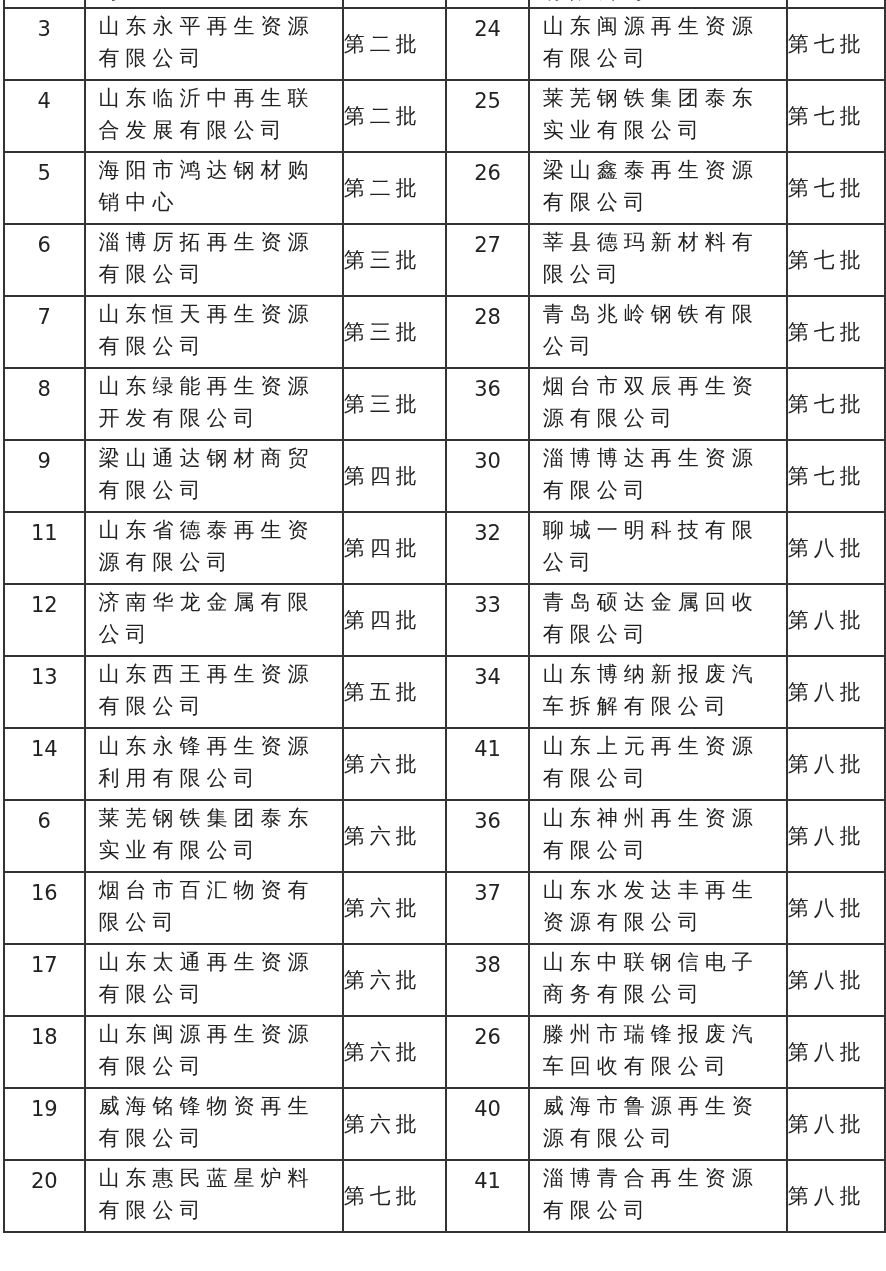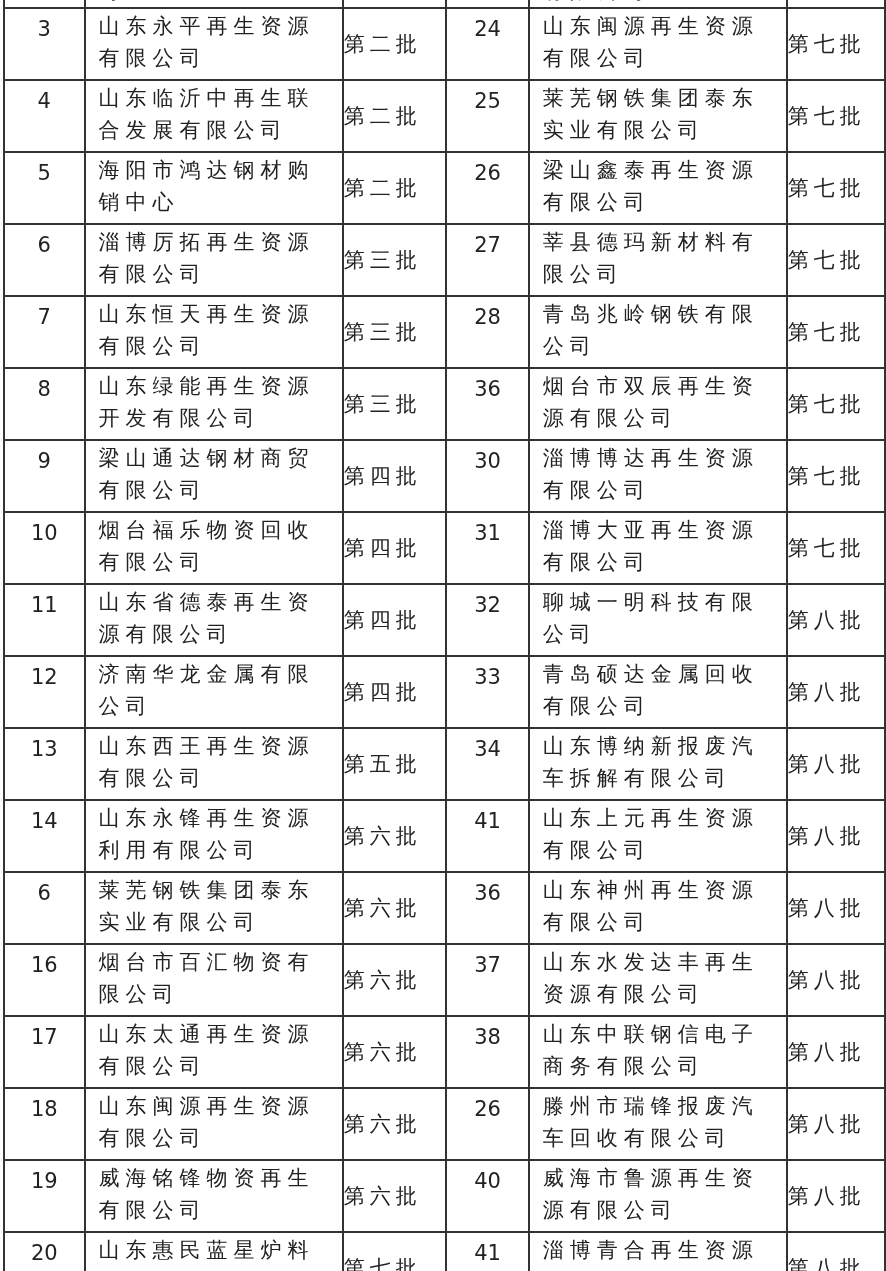--- a/index.html
+++ b/index.html
@@ -103,28 +103,20 @@
       </tr>
       <tr>
         <td class="c-no">9</td>
         <td class="c-name">梁山通达钢材商贸有限公司</td>
         <td class="c-batch">第四批</td>
         <td class="c-no c-no2">30</td>
         <td class="c-name c-name2">淄博博达再生资源有限公司</td>
         <td class="c-batch c-batch2">第七批</td>
       </tr>
       <tr>
-        <td class="c-no">10</td>
-        <td class="c-name">烟台福乐物资回收有限公司</td>
-        <td class="c-batch">第四批</td>
-        <td class="c-no c-no2">31</td>
-        <td class="c-name c-name2">淄博大亚再生资源有限公司</td>
-        <td class="c-batch c-batch2">第七批</td>
-      </tr>
-      <tr>
         <td class="c-no">11</td>
         <td class="c-name">山东省德泰再生资源有限公司</td>
         <td class="c-batch">第四批</td>
         <td class="c-no c-no2">32</td>
         <td class="c-name c-name2">聊城一明科技有限公司</td>
         <td class="c-batch c-batch2">第八批</td>
       </tr>
       <tr>
         <td class="c-no">12</td>
         <td class="c-name">济南华龙金属有限公司</td>

